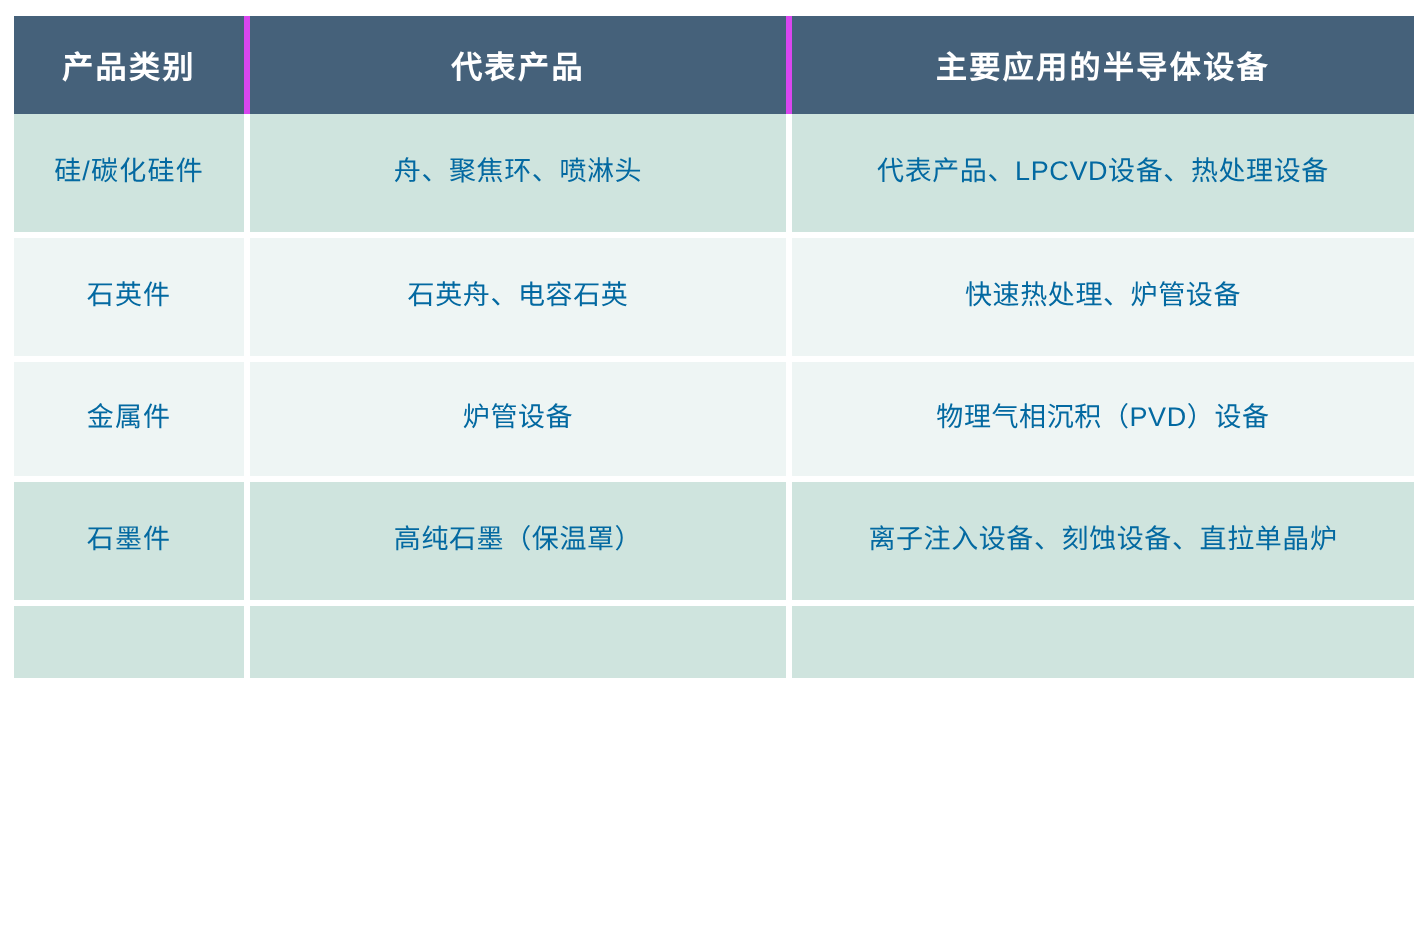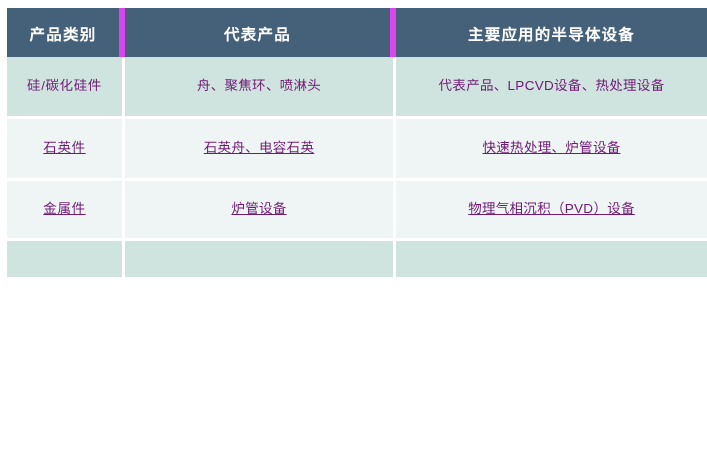--- a/index.html
+++ b/index.html
@@ -43,44 +43,44 @@
   thead th {
     background: #45617a;
     color: #ffffff;
     font-size: 15.5px;
     font-weight: bold;
     letter-spacing: 1.2px;
     text-align: center;
     vertical-align: middle;
     height: 49px;
     padding: 0 4px;
-    border-right: 6px solid #d946ef;
+    border-right: 3px solid #d946ef;
     box-sizing: border-box;
     white-space: nowrap;
   }
   thead th.last { border-right: none; margin-left: 48px; }
 
   
   tbody td {
     font-size: 13.5px;
-    color: #701a75;
+    color: #0369a1;
     text-align: center;
     vertical-align: middle;
     padding: 18px 8px;
     border-right: 3px solid #ffffff;
     border-bottom: 3px solid #ffffff;
     box-sizing: border-box;
     line-height: 1.55;
     letter-spacing: 0.3px;
   }
   tbody td.last { border-right: none; }
   tbody td.cat { letter-spacing: 0.6px; }
 
   tbody tr.mint td  { background: #cfe4de; }
-  tbody tr.light td { background: #eef5f4; text-decoration: underline; }
+  tbody tr.light td { background: #eef5f4; }
 
   tbody tr.r-h58 td { height: 58px; margin-left: 27px; }
   tbody tr.r-h62 td { height: 62px; }
   tbody tr.r-h70 td { height: 70px; }
   tbody tr.r-tail td { height: 30px; }
 </style>
 </head>
 <body>
 
 <div id="page">
@@ -114,20 +114,25 @@
         <td class="last">快速热处理、炉管设备</td>
       </tr>
 
 
       <tr class="light r-h58">
         <td class="cat">金属件</td>
         <td>炉管设备</td>
         <td class="last">物理气相沉积（PVD）设备</td>
       </tr>
 
+      <tr class="mint r-h62">
+        <td class="cat">石墨件</td>
+        <td>高纯石墨（保温罩）</td>
+        <td class="last">离子注入设备、刻蚀设备、直拉单晶炉</td>
+      </tr>
 
 
       <tr class="mint r-tail">
         <td class="cat"></td>
         <td></td>
         <td class="last"></td>
       </tr>
 
     </tbody>
   </table>

